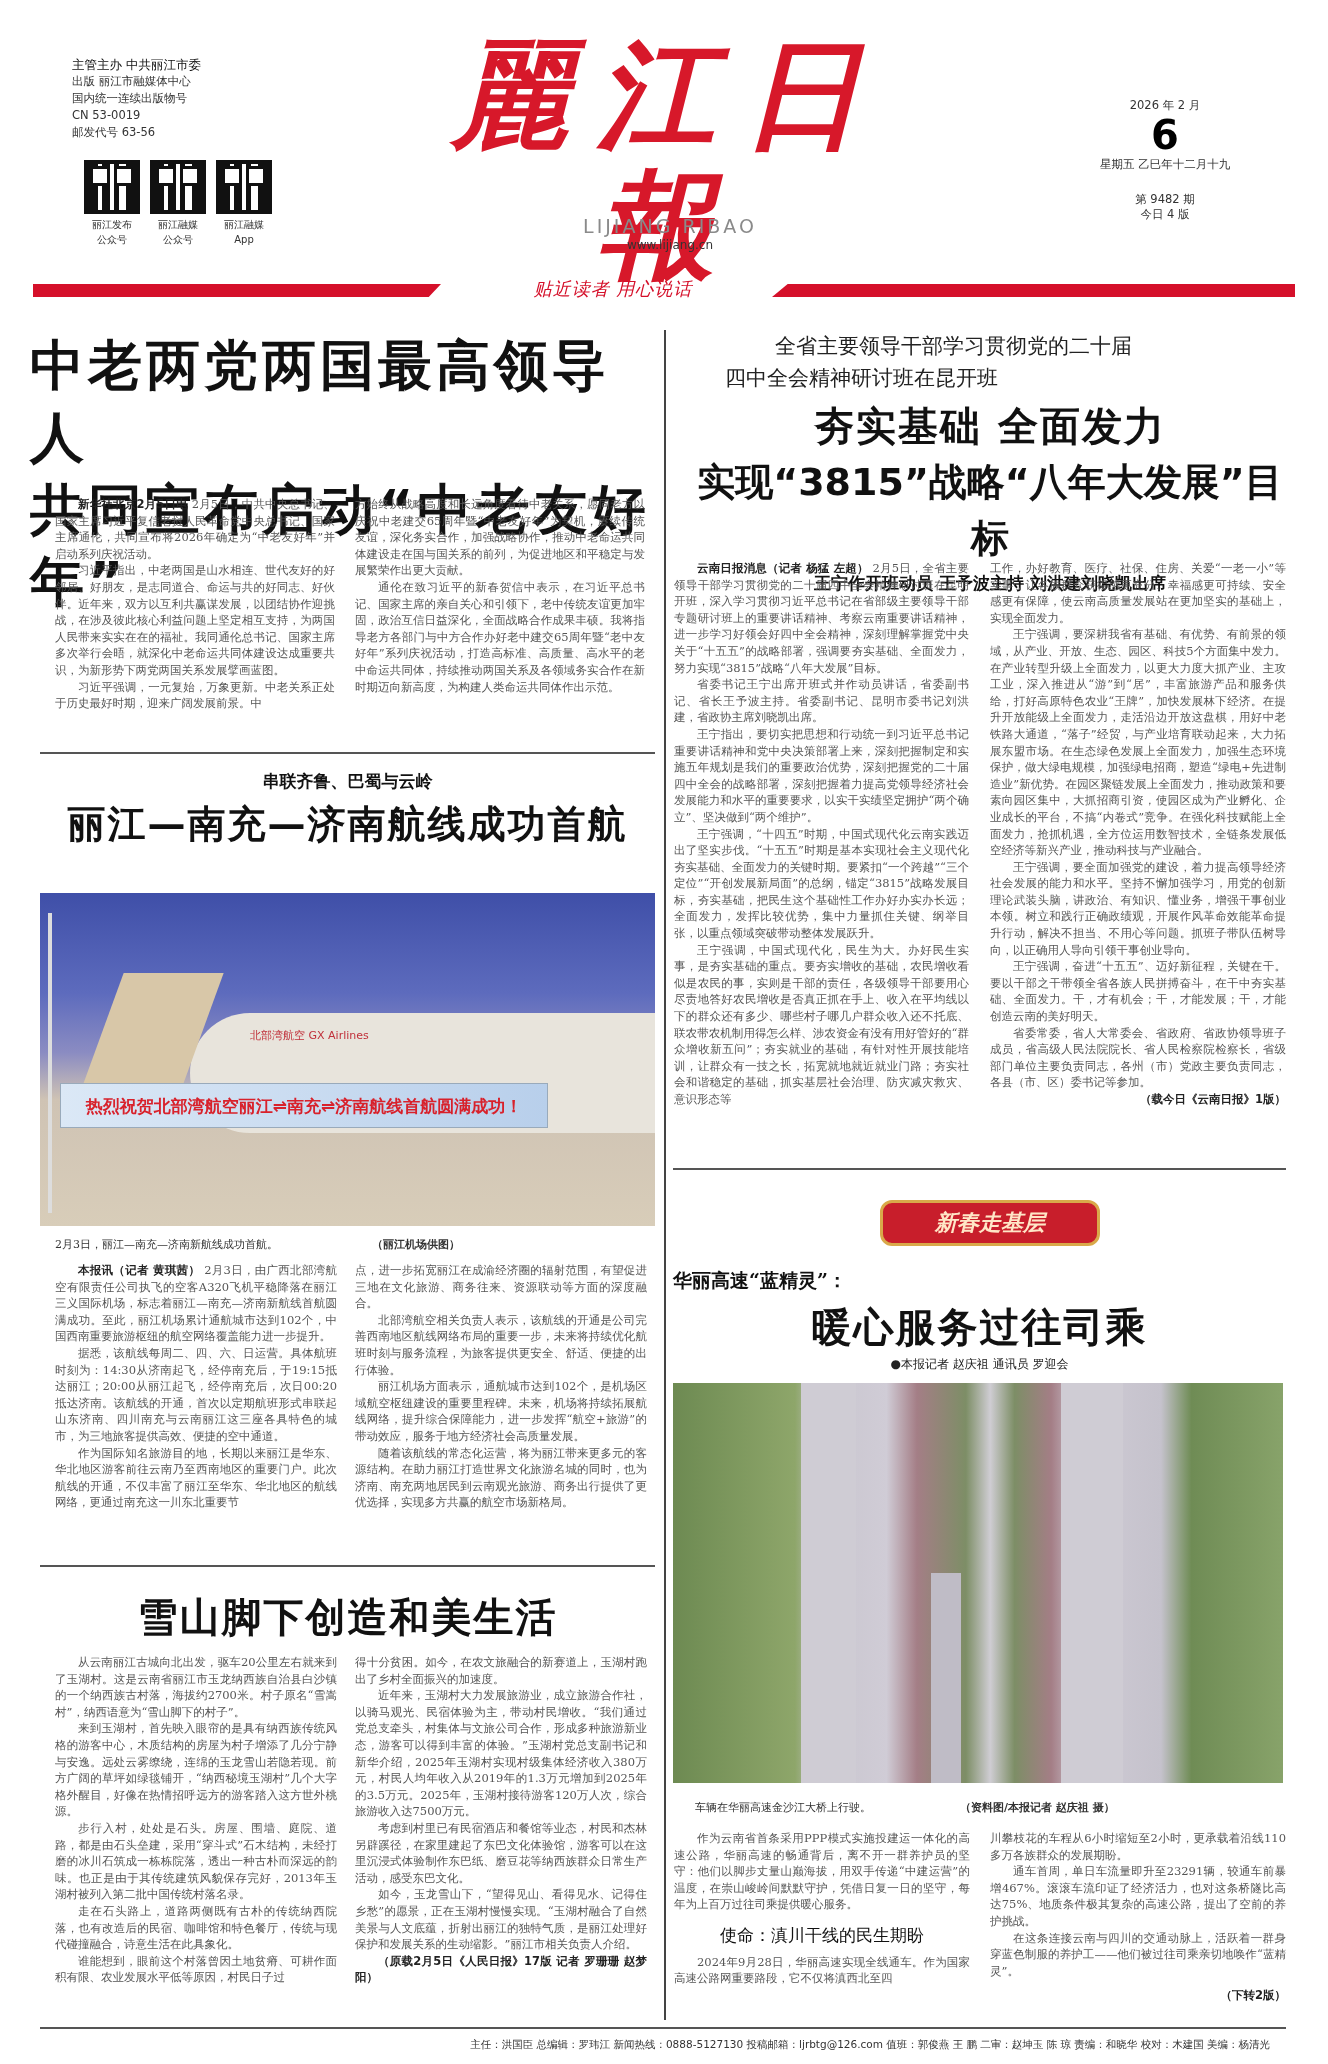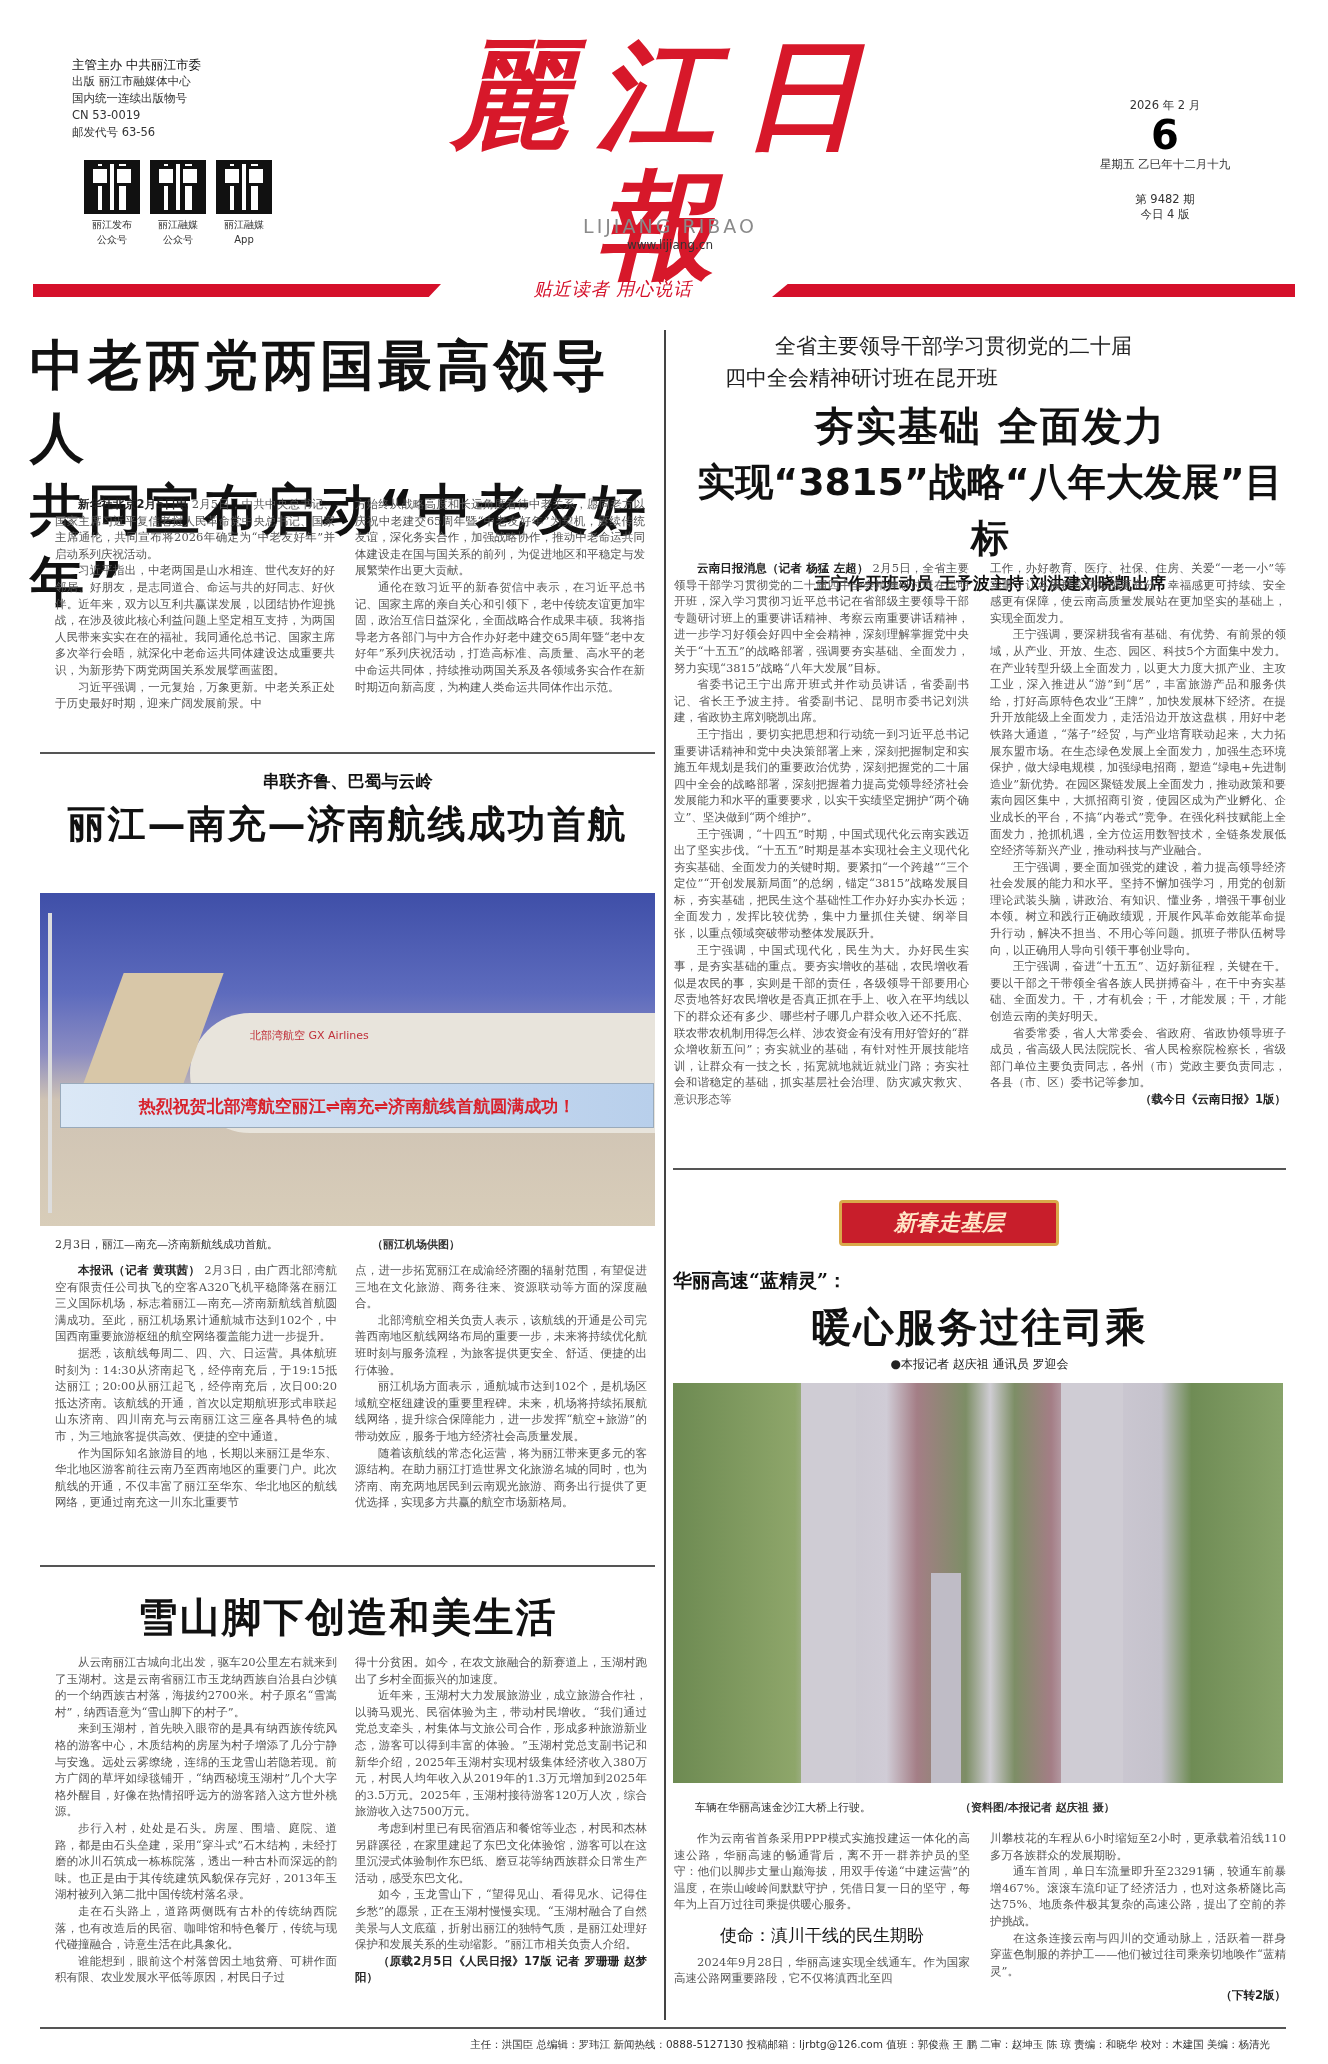--- a/index.html
+++ b/index.html
@@ -101,21 +101,21 @@
 
 <div class="abs" style="left:40px;top:770px;width:615px">
   <div class="sub-strong">串联齐鲁、巴蜀与云岭</div>
   <div class="h2" style="margin-top:6px">丽江—南充—济南航线成功首航</div>
 </div>
 <div class="abs photo-plane">
   <div style="position:absolute;left:8px;top:20px;width:4px;height:300px;background:#ddd"></div>
   <div style="position:absolute;left:150px;top:120px;width:470px;height:120px;background:#e8e4dc;border-radius:60px 0 0 60px"></div>
   <div style="position:absolute;left:210px;top:135px;font-size:11px;color:#c0303a;white-space:nowrap">北部湾航空  GX Airlines</div>
   <div style="position:absolute;left:60px;top:80px;width:100px;height:130px;background:#d8c7a8;transform:skewX(-20deg)"></div>
-  <div style="position:absolute;left:20px;top:190px;width:594px;height:45px;background:linear-gradient(90deg,#dbe8f6,#b8cfeb);border:1px solid #9ab;color:#d8212b;font-weight:bold;font-size:17px;line-height:45px;text-align:center;white-space:nowrap;overflow:hidden">热烈祝贺北部湾航空丽江⇌南充⇌济南航线首航圆满成功！</div>
+  <div style="position:absolute;left:20px;top:190px;width:488px;height:45px;background:linear-gradient(90deg,#dbe8f6,#b8cfeb);border:1px solid #9ab;color:#d8212b;font-weight:bold;font-size:17px;line-height:45px;text-align:center;white-space:nowrap;overflow:hidden">热烈祝贺北部湾航空丽江⇌南充⇌济南航线首航圆满成功！</div>
 </div>
 <div class="abs caption" style="left:55px;top:1237px">2月3日，丽江—南充—济南新航线成功首航。</div>
 <div class="abs caption" style="left:372px;top:1237px;font-weight:bold;font-family:'DejaVu Sans',sans-serif">（丽江机场供图）</div>
 <div class="abs col-text" style="left:55px;top:1262px;width:282px">
   <p><span class="lead">本报讯（记者  黄琪茜）</span> <span>2月3日，由广西北部湾航空有限责任公司执飞的空客A320飞机平稳降落在丽江三义国际机场，标志着丽江—南充—济南新航线首航圆满成功。至此，丽江机场累计通航城市达到102个，中国西南重要旅游枢纽的航空网络覆盖能力进一步提升。</span></p>
   <p>据悉，该航线每周二、四、六、日运营。具体航班时刻为：14:30从济南起飞，经停南充后，于19:15抵达丽江；20:00从丽江起飞，经停南充后，次日00:20抵达济南。该航线的开通，首次以定期航班形式串联起山东济南、四川南充与云南丽江这三座各具特色的城市，为三地旅客提供高效、便捷的空中通道。</p>
   <p>作为国际知名旅游目的地，长期以来丽江是华东、华北地区游客前往云南乃至西南地区的重要门户。此次航线的开通，不仅丰富了丽江至华东、华北地区的航线网络，更通过南充这一川东北重要节</p>
 </div>
 <div class="abs col-text" style="left:355px;top:1262px;width:292px">
   <p style="text-indent:0">点，进一步拓宽丽江在成渝经济圈的辐射范围，有望促进三地在文化旅游、商务往来、资源联动等方面的深度融合。</p>
@@ -160,21 +160,21 @@
 <div class="abs col-text" style="left:990px;top:560px;width:296px">
   <p style="text-indent:0">工作，办好教育、医疗、社保、住房、关爱“一老一小”等实事，让各族群众获得感更充分、幸福感更可持续、安全感更有保障，使云南高质量发展站在更加坚实的基础上，实现全面发力。</p>
   <p>王宁强调，要深耕我省有基础、有优势、有前景的领域，从产业、开放、生态、园区、科技5个方面集中发力。在产业转型升级上全面发力，以更大力度大抓产业、主攻工业，深入推进从“游”到“居”，丰富旅游产品和服务供给，打好高原特色农业“王牌”，加快发展林下经济。在提升开放能级上全面发力，走活沿边开放这盘棋，用好中老铁路大通道，“落子”经贸，与产业培育联动起来，大力拓展东盟市场。在生态绿色发展上全面发力，加强生态环境保护，做大绿电规模，加强绿电招商，塑造“绿电+先进制造业”新优势。在园区聚链发展上全面发力，推动政策和要素向园区集中，大抓招商引资，使园区成为产业孵化、企业成长的平台，不搞“内卷式”竞争。在强化科技赋能上全面发力，抢抓机遇，全方位运用数智技术，全链条发展低空经济等新兴产业，推动科技与产业融合。</p>
   <p>王宁强调，要全面加强党的建设，着力提高领导经济社会发展的能力和水平。坚持不懈加强学习，用党的创新理论武装头脑，讲政治、有知识、懂业务，增强干事创业本领。树立和践行正确政绩观，开展作风革命效能革命提升行动，解决不担当、不用心等问题。抓班子带队伍树导向，以正确用人导向引领干事创业导向。</p>
   <p>王宁强调，奋进“十五五”、迈好新征程，关键在干。要以干部之干带领全省各族人民拼搏奋斗，在干中夯实基础、全面发力。干，才有机会；干，才能发展；干，才能创造云南的美好明天。</p>
   <p>省委常委，省人大常委会、省政府、省政协领导班子成员，省高级人民法院院长、省人民检察院检察长，省级部门单位主要负责同志，各州（市）党政主要负责同志，各县（市、区）委书记等参加。</p>
   <p class="lead" style="text-align:right">（载今日《云南日报》1版）</p>
 </div>
 <div class="abs rule" style="left:673px;top:1168px;width:613px"></div>
 
-<div class="abs" style="left:839px;top:1200px;width:220px;height:46px;background:#c81e2b;border:3px solid #d9a94a;border-radius:4px;color:#ffe6c7;font-size:22px;font-weight:bold;font-style:italic;text-align:center;line-height:40px">新春走基层</div>
+<div class="abs" style="left:880px;top:1200px;width:220px;height:46px;background:#c81e2b;border:3px solid #d9a94a;border-radius:12px;color:#ffe6c7;font-size:22px;font-weight:bold;font-style:italic;text-align:center;line-height:40px">新春走基层</div>
 <div class="abs sub-strong" style="left:673px;top:1268px;font-size:19px;text-align:left">华丽高速“蓝精灵”：</div>
 <div class="abs h2" style="left:673px;top:1300px;width:613px;font-size:40px">暖心服务过往司乘</div>
 <div class="abs" style="left:673px;top:1356px;width:613px;text-align:center;font-size:12px;color:#222">●本报记者  赵庆祖  通讯员  罗迎会</div>
 <div class="abs photo-bridge">
   <div style="position:absolute;left:128px;top:0;width:55px;height:400px;background:#cfccd4"></div>
   <div style="position:absolute;left:388px;top:0;width:62px;height:400px;background:#cfccd4"></div>
   <div style="position:absolute;left:258px;top:190px;width:30px;height:210px;background:#bfbcc6"></div>
 </div>
 <div class="abs caption" style="left:695px;top:1800px">车辆在华丽高速金沙江大桥上行驶。</div>
 <div class="abs caption" style="left:960px;top:1800px;font-weight:bold;font-family:'DejaVu Sans',sans-serif">（资料图/本报记者  赵庆祖  摄）</div>

